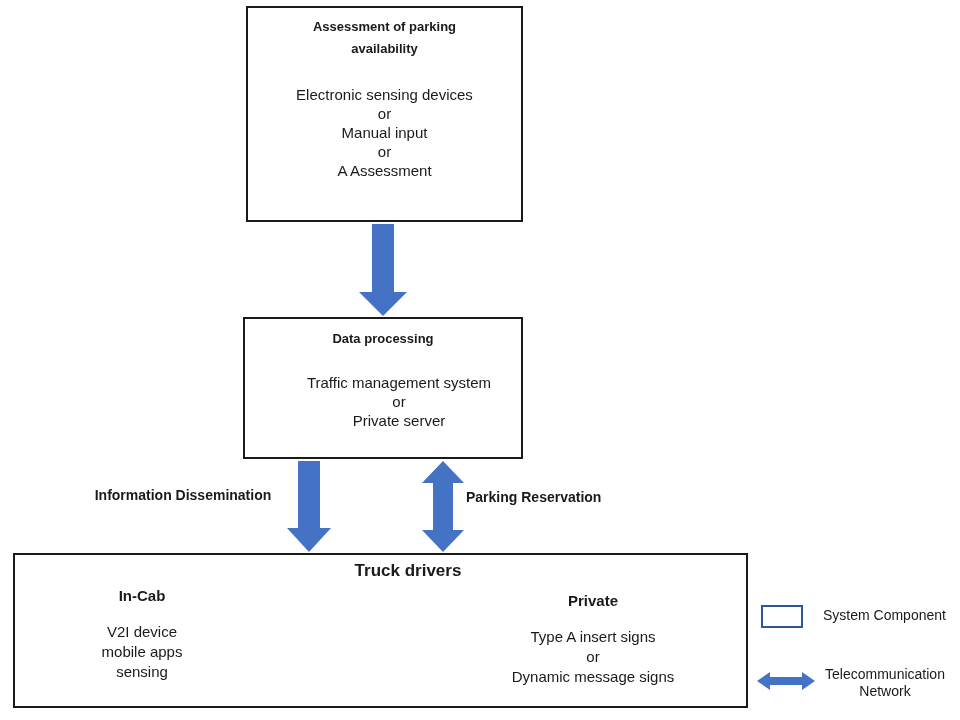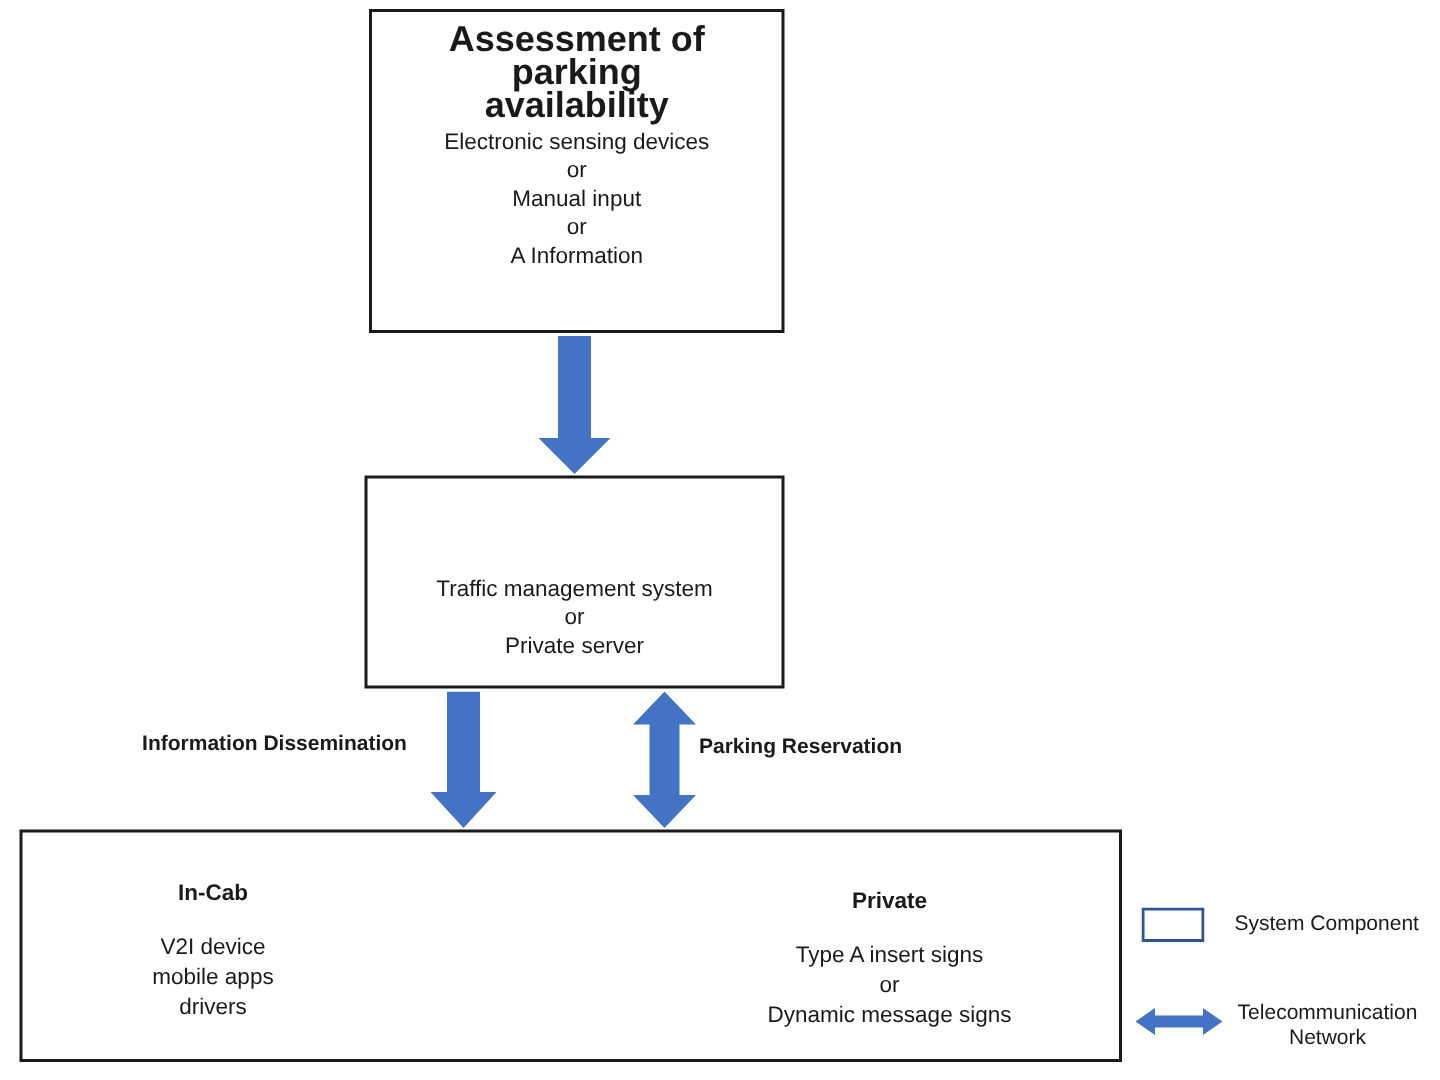--- a/index.html
+++ b/index.html
@@ -24,37 +24,37 @@
   #assessment-box { left: 246px; top: 6px;  width: 277px; height: 216px; }
   #data-box       { left: 243px; top: 317px; width: 280px; height: 142px; }
   #truck-box      { left: 13px;  top: 553px; width: 735px; height: 155px; }
 
   .box-title {
     position: absolute;
     left: 50%;
     transform: translateX(-50%);
     text-align: center;
     font-weight: bold;
-    font-size: 24px;
+    font-size: 13px;
     line-height: 22px;
     white-space: normal;
   }
   #assessment-title { top: 8px; width: 200px; }
   #data-title       { top: 9px; width: 260px; }
 
   .box-body {
     position: absolute;
     left: 0;
     width: 100%;
     text-align: center;
     font-size: 15px;
     line-height: 19px;
   }
   #assessment-body { top: 77px; }
-  #data-body       { top: 64px; }
+  #data-body       { top: 54px; padding-left: 16px; }
   .line { display: block; }
 
   #truck-title {
     position: absolute;
     left: 313px;
     top: 6px;
     width: 160px;
     text-align: center;
     font-weight: bold;
     font-size: 17px;
@@ -93,55 +93,57 @@
 </head>
 <body>
 
 <div class="box" id="assessment-box">
   <div class="box-title" id="assessment-title">Assessment of parking availability</div>
   <div class="box-body" id="assessment-body">
     <span class="line">Electronic sensing devices</span>
     <span class="line">or</span>
     <span class="line">Manual input</span>
     <span class="line">or</span>
-    <span class="line">A Information</span>
+    <span class="line">A Assessment</span>
   </div>
 </div>
 
 <svg class="arrow-svg" id="arrow-assess-to-data" width="48" height="92" viewBox="0 0 48 92">
   <polygon points="13,0 35,0 35,68 48,68 24,92 0,68 13,68" fill="#4472C4"></polygon>
 </svg>
 
 <div class="box" id="data-box">
+  <div class="box-title" id="data-title">Data processing</div>
   <div class="box-body" id="data-body">
     <span class="line">Traffic management system</span>
     <span class="line">or</span>
     <span class="line">Private server</span>
   </div>
 </div>
 
 <div class="flow-label" id="label-info">Information Dissemination</div>
 <div class="flow-label" id="label-parking">Parking Reservation</div>
 
 <svg class="arrow-svg" id="arrow-info-dissem" width="44" height="91" viewBox="0 0 44 91">
   <polygon points="11,0 33,0 33,67 44,67 22,91 0,67 11,67" fill="#4472C4"></polygon>
 </svg>
 
 <svg class="arrow-svg" id="arrow-parking-resv" width="42" height="91" viewBox="0 0 42 91">
   <polygon points="21,0 42,22 31,22 31,69 42,69 21,91 0,69 11,69 11,22 0,22" fill="#4472C4"></polygon>
 </svg>
 
 <div class="box" id="truck-box">
+  <div id="truck-title">Truck drivers</div>
 
   <div class="column" id="incab-col">
     <div class="col-heading">In-Cab</div>
     <div class="col-list">
       <span class="line">V2I device</span>
       <span class="line">mobile apps</span>
-      <span class="line">drivers</span>
+      <span class="line">sensing</span>
     </div>
   </div>
 
   <div class="column" id="roadside-col">
     <div class="col-heading">Private</div>
     <div class="col-list">
       <span class="line">Type A insert signs</span>
       <span class="line">or</span>
       <span class="line">Dynamic message signs</span>
     </div>

